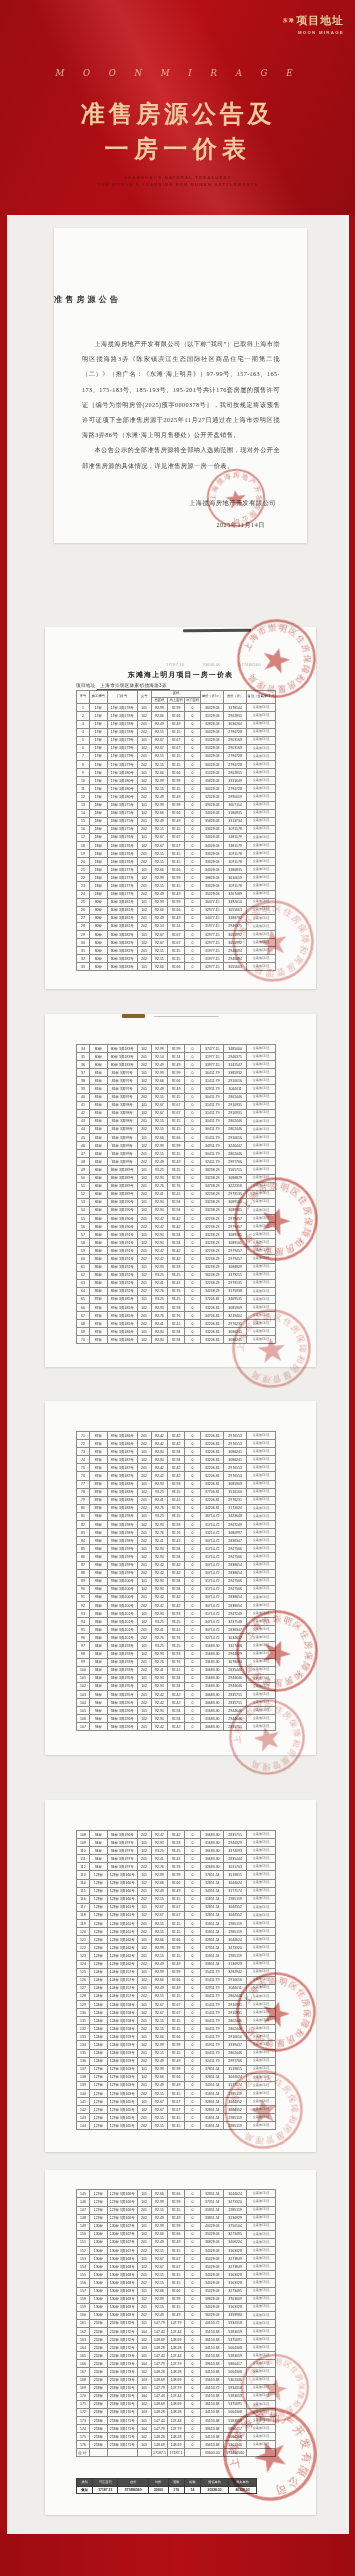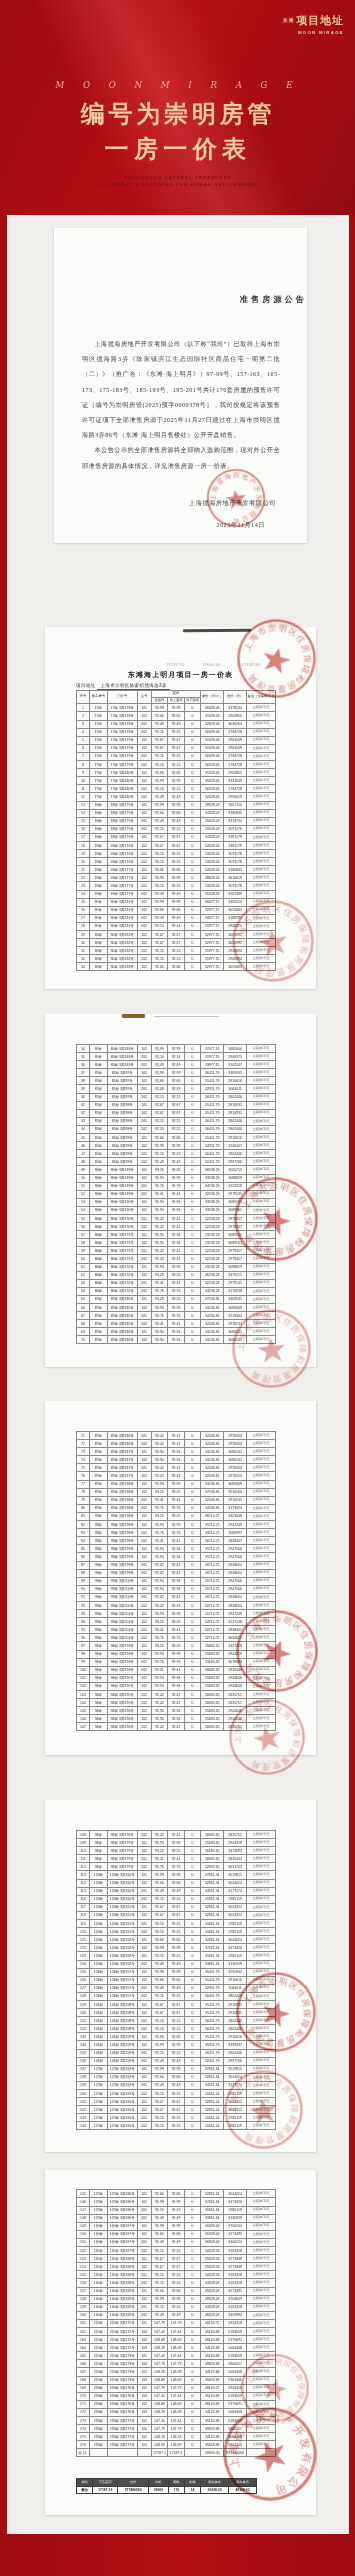--- a/index.html
+++ b/index.html
@@ -9,40 +9,40 @@
   
   .hero{position:absolute;left:0;top:0;width:356px;height:216px;
     background:linear-gradient(115deg,#ad0e13 0%,#c8101六 40%,#c31016 45%,#9e0c11 100%);
     background:linear-gradient(115deg,#ad0e13 0%,#c31016 45%,#9e0c11 100%);overflow:hidden;}
   .hero:after{content:"";position:absolute;inset:0;
     background:linear-gradient(63deg,rgba(0,0,0,.10) 30%,rgba(255,255,255,.10) 48%,rgba(0,0,0,.08) 66%);}
   .hero-logo{position:absolute;right:12px;top:14px;text-align:right;color:#ecca9e;z-index:2;}
   .hero-logo .cn{font-family:"Liberation Serif",serif;font-weight:bold;font-size:10.8px;letter-spacing:1.1px;}
   .hero-logo .cn .pre{font-size:4.9px;display:inline-block;margin-right:1.6px;transform:translateY(-2.2px);}
   .hero-logo .en{font-size:4.3px;letter-spacing:1.3px;margin-top:1.6px;font-weight:bold;}
-  .hero-watermark{position:absolute;left:0;top:80px;width:100%;text-align:center;
+  .hero-watermark{position:absolute;left:0;top:68px;width:100%;text-align:center;
     font-family:"DejaVu Serif",serif;font-style:italic;font-size:8.6px;letter-spacing:8px;
     color:rgba(236,198,160,.9);z-index:2;white-space:nowrap;}
   .hero-title{position:absolute;left:0;top:97px;width:100%;text-align:center;z-index:2;
     color:#eeca9e;font-weight:bold;}
   .hero-title .l1{font-size:24px;letter-spacing:3.8px;line-height:1.45;}
   .hero-title .l2{font-size:24px;letter-spacing:5.4px;line-height:1.45;}
   .hero-sub{position:absolute;left:0;top:174px;width:100%;text-align:center;z-index:2;
     color:#7c1013;font-size:4px;font-weight:bold;letter-spacing:1.3px;line-height:1.8;}
 
   
   .paper-area{position:absolute;left:7px;top:215px;width:342px;height:2320px;background:#efeeea;}
   .footer-band{position:absolute;left:0;top:2534px;width:356px;height:42px;
     background:linear-gradient(90deg,#9c0c11,#b30f15 50%,#9c0c11);}
 
   .page{position:absolute;background:#fbfbf9;box-shadow:0 0.5px 2.2px rgba(0,0,0,.22);}
 
   
   #page1{left:54px;top:228px;width:253px;height:315px;font-family:"Liberation Serif",serif;color:#2e2e2e;}
-  #page1 .doc-title{position:absolute;top:66px;width:100%;text-align:right;
+  #page1 .doc-title{position:absolute;top:66px;width:100%;text-align:left;
     font-size:8px;letter-spacing:3.2px;font-weight:bold;color:#333;}
   #page1 .doc-body{position:absolute;top:108px;left:28px;right:27px;
     font-size:6.2px;line-height:2.45;letter-spacing:0.4px;text-align:justify;color:#3b3b3b;}
   #page1 .doc-body p{margin:0;text-indent:2em;}
   #page1 .sig{position:absolute;right:31px;text-align:center;font-size:6.2px;letter-spacing:0.5px;color:#3b3b3b;z-index:2;}
   #page1 .sig.s1{top:271px;}
   #page1 .sig.s2{top:293px;right:42px;}
 
   
   .sheet{color:#333;}
@@ -97,21 +97,21 @@
 
 <div class="canvas">
 
   <div class="hero">
     <div class="hero-logo">
       <div class="cn"><span class="pre">东滩</span><span>项目地址</span></div>
       <div class="en">MOON MIRAGE</div>
     </div>
     <div class="hero-watermark">M O O N M I R A G E</div>
     <div class="hero-title">
-      <div class="l1">编号为崇明房管</div>
+      <div class="l1">准售房源公告及</div>
       <div class="l2">一房一价表</div>
     </div>
     <div class="hero-sub">
       <div>SHANGHAI'S NATURAL TREASURES</div>
       <div>THE WORLD'S YEARNING FOR HUMAN SETTLEMENTS</div>
     </div>
   </div>
 
   <div class="paper-area"></div>
 

